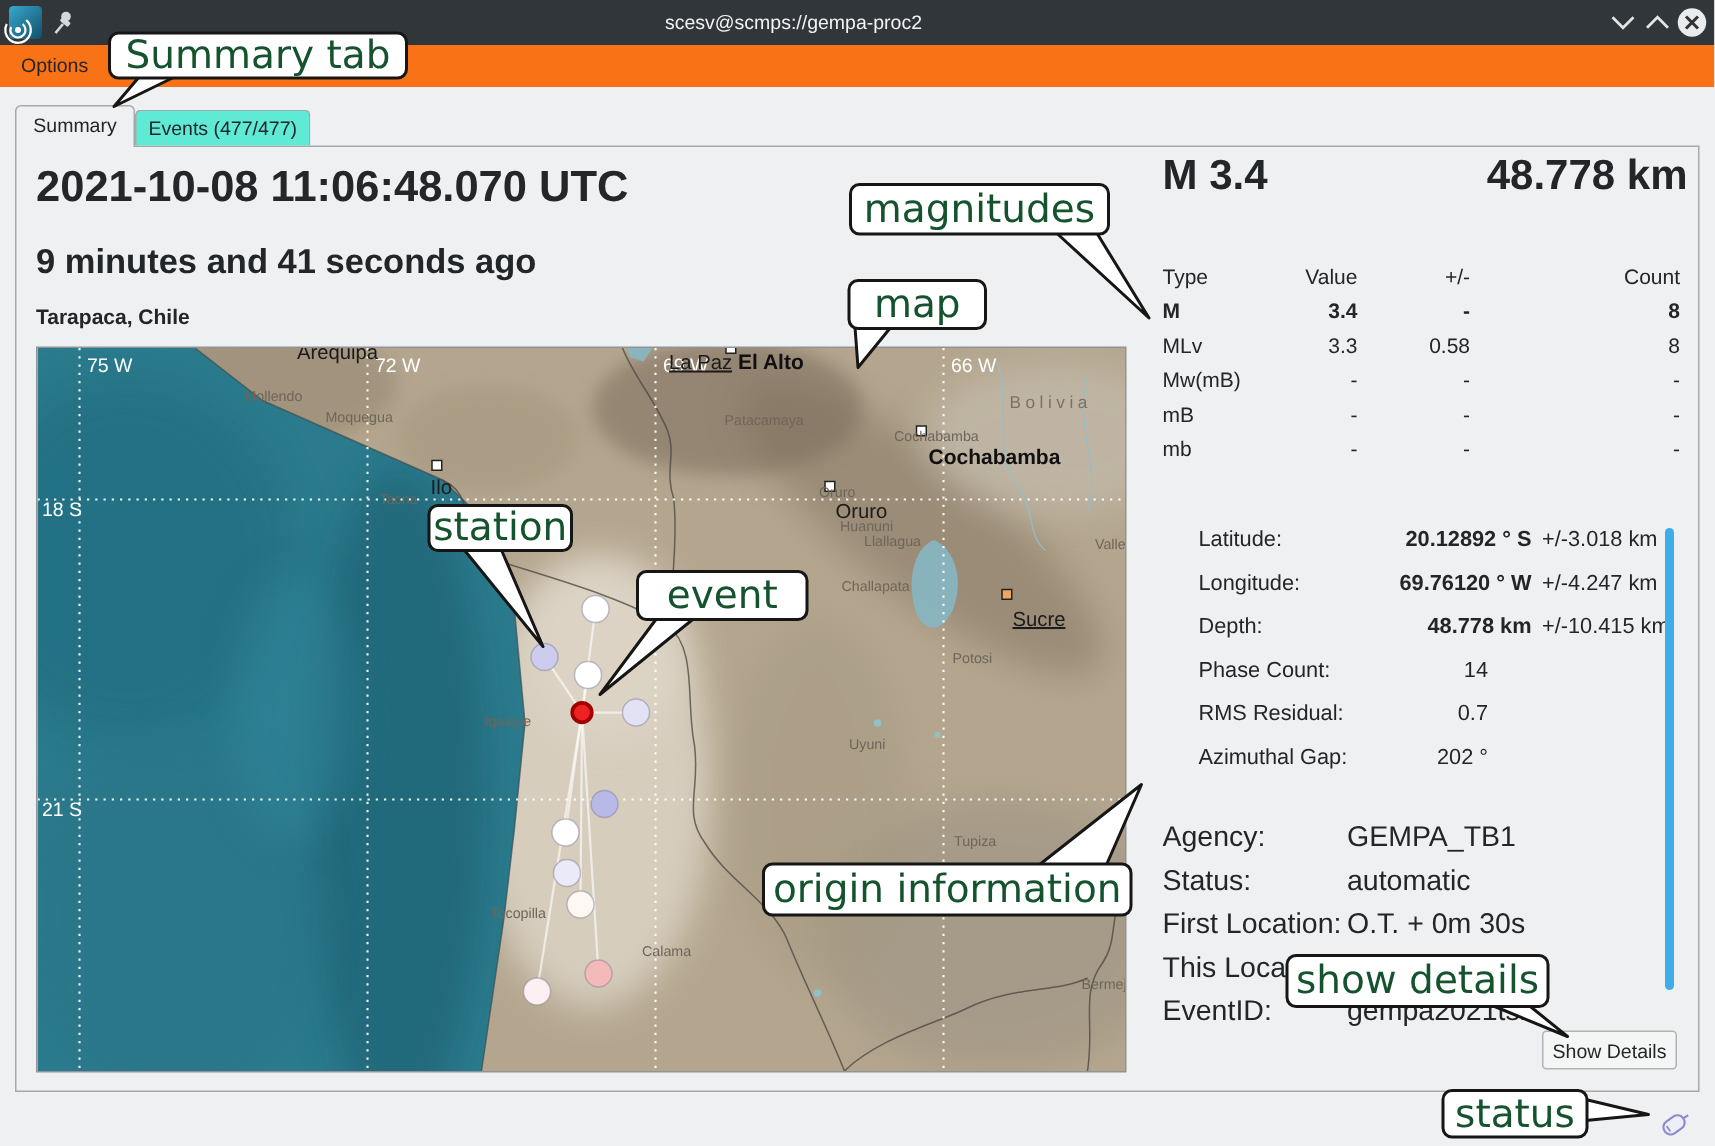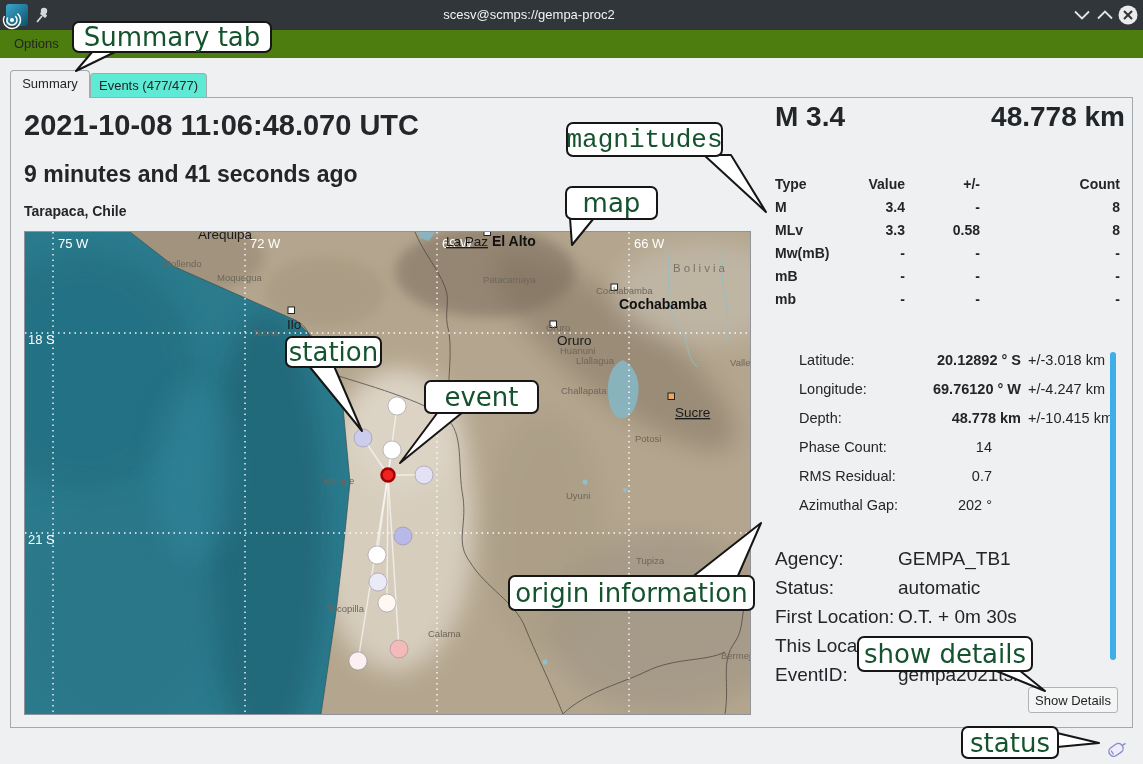--- a/index.html
+++ b/index.html
@@ -4,39 +4,39 @@
 <style>
   html,body{margin:0;padding:0;background:#eff0f1;}
   #app{position:relative;width:1143px;height:764px;overflow:hidden;background:#eff0f1;
        font-family:"Liberation Sans",sans-serif;color:#232629;}
   
   #titlebar{position:absolute;left:0;top:0;width:1143px;height:30px;background:#31363b;}
   #win-title{position:absolute;left:0;top:0;width:1058px;height:30px;line-height:30px;text-align:center;
              color:#f2f3f4;font-size:13px;}
   #tb-icons{position:absolute;left:0;top:0;z-index:2;}
   
-  #menubar{position:absolute;left:0;top:30px;width:1143px;height:28px;background:#4d7c0f;}
+  #menubar{position:absolute;left:0;top:30px;width:1143px;height:28px;background:#f97316;}
   #menu-options{position:absolute;left:14px;top:0;height:28px;line-height:28px;font-size:13px;cursor:default;}
   
   .tab{position:absolute;box-sizing:border-box;font-size:13px;text-align:center;z-index:5;}
   #tab-summary{left:10px;top:70px;width:80px;height:28px;line-height:26px;background:#eff0f1;
                border:1px solid #a6a9ac;border-bottom:none;border-radius:4px 4px 0 0;}
   #tab-events{left:90px;top:73px;width:117px;height:24px;line-height:24px;background:#5eead4;
               border:1px solid #a6a9ac;border-bottom:none;border-radius:4px 4px 0 0;z-index:4;}
   #frame{position:absolute;left:10px;top:97px;width:1123px;height:631px;border:1px solid #a6a9ac;
          background:#eff0f1;box-sizing:border-box;}
   
   #hdr-datetime{position:absolute;left:24px;top:109px;font-size:29px;font-weight:700;color:#242629;}
   #hdr-ago{position:absolute;left:24px;top:161px;font-size:23px;font-weight:700;}
   #hdr-region{position:absolute;left:24px;top:203px;font-size:14px;font-weight:700;}
   
   #summary-mag{position:absolute;left:775px;top:101px;font-size:28px;font-weight:700;}
   #summary-depth{position:absolute;top:101px;right:18px;font-size:28px;font-weight:700;}
   #mag-table{position:absolute;left:775px;top:172px;width:345px;}
-  .mrow{display:grid;grid-template-columns:85px 45px 75px 140px;height:23px;align-items:center;font-size:14px;font-weight:bold;}
+  .mrow{display:grid;grid-template-columns:85px 45px 75px 140px;height:23px;align-items:center;font-size:14px;}
   .mrow span{text-align:right;}
   .mrow span:first-child{text-align:left;}
   .mrow.r0{font-weight:700;}
   #origin-rows{position:absolute;left:775px;top:345px;width:335px;margin-left:24px;}
   .orow{display:grid;grid-template-columns:128px 94px auto;height:29px;align-items:center;font-size:14.5px;}
   .orow .ov{text-align:right;font-weight:700;white-space:nowrap;}
   .orow .ox{padding-left:7px;white-space:nowrap;}
   .orow.plain .ov{font-weight:400;padding-right:29px;}
   #detail-rows{position:absolute;left:775px;top:544px;width:345px;}
   .drow{display:grid;grid-template-columns:123px auto;height:29px;align-items:center;font-size:19px;}
@@ -353,21 +353,21 @@
       <polygon points="704,155 731,155 766,212" class="tailpoly"></polygon>
       <polygon points="570,218 594,218 572,245" class="tailpoly"></polygon>
       <polygon points="309,366 334,366 362,431" class="tailpoly"></polygon>
       <polygon points="438,412 463,412 400,463" class="tailpoly"></polygon>
       <polygon points="691,578 737,578 761,523" class="tailpoly"></polygon>
       <polygon points="994,670 1019,670 1045,691" class="tailpoly"></polygon>
       <polygon points="1057,733 1057,747 1099,743" class="tailpoly"></polygon>
     </svg>
   <div id="annotations">
       <div class="callout" style="left: 72px; top: 21px; width: 200px; height: 32px;">Summary tab</div>
-      <div class="callout" style="left: 566px; top: 122px; width: 157px; height: 35px; font-family: Liberation Mono, monospace;">magnitudes</div>
+      <div class="callout" style="left: 566px; top: 122px; width: 174px; height: 35px;">magnitudes</div>
       <div class="callout" style="left: 565px; top: 186px; width: 93px; height: 34px;">map</div>
       <div class="callout" style="left: 285px; top: 336px; width: 97px; height: 32px;">station</div>
       <div class="callout" style="left: 424px; top: 380px; width: 115px; height: 34px;">event</div>
       <div class="callout" style="left: 508px; top: 575px; width: 247px; height: 36px;">origin information</div>
       <div class="callout" style="left: 857px; top: 636px; width: 176px; height: 36px;">show details</div>
       <div class="callout" style="left: 961px; top: 726px; width: 98px; height: 33px;">status</div>
     </div>
 
 </div>
 

